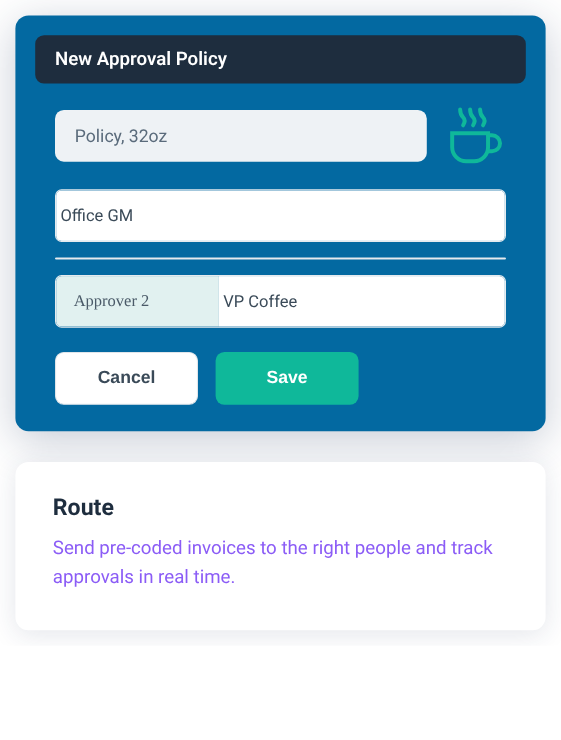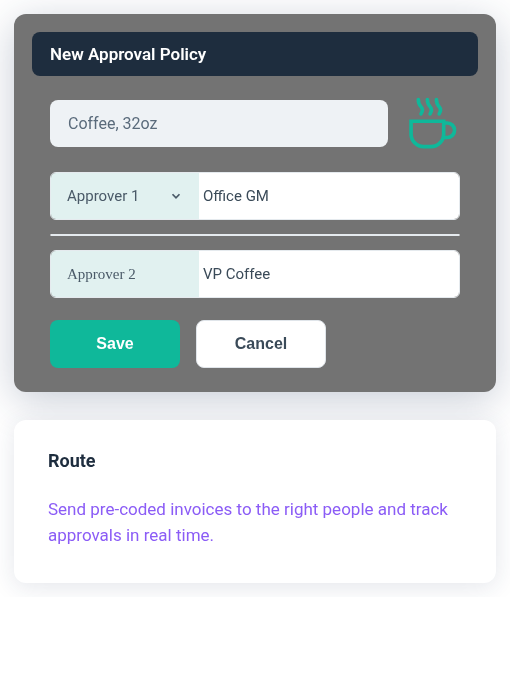--- a/index.html
+++ b/index.html
@@ -3,21 +3,21 @@
   <meta charset="utf-8">
   <style>
     * { box-sizing: border-box; margin: 0; padding: 0; }
     body {
       font-family: -apple-system, BlinkMacSystemFont, 'Segoe UI', Roboto, sans-serif;
       background: #fff;
       padding: 14px;
       width: 510px;
     }
     .card {
-      background: #737373;
+      background: #0369a1;
       border-radius: 12px;
       box-shadow: 0 8px 40px rgba(30, 50, 90, 0.25);
       padding: 18px;
       margin-bottom: 28px;
     }
     .card-header {
       background: #1e2d3e;
       color: #fff;
       font-weight: 600;
       font-size: 17px;
@@ -105,71 +105,65 @@
       border: 1px solid #e0e5ea;
     }
     .route-card {
       background: #fff;
       border-radius: 12px;
       box-shadow: 0 4px 24px rgba(30, 50, 90, 0.12);
       padding: 30px 34px 34px 34px;
     }
     .route-title {
       color: #1e2d3e;
-      font-size: 18px;
+      font-size: 21px;
       font-weight: 700;
-      margin-bottom: 25px;
+      margin-bottom: 12px;
     }
     .route-desc {
       color: #8b5cf6;
       font-size: 17px;
       line-height: 1.55;
     }
   </style>
 </head>
 <body>
 
 <div class="card">
   <div class="card-header">New Approval Policy</div>
 
   <div class="form-body">
     <div class="item-row">
-      <div class="item-pill">Coffee, 32oz</div>
+      <div class="item-pill">Policy, 32oz</div>
       <svg class="coffee-icon" width="58" height="58" viewBox="0 0 64 64" fill="none" stroke="#0fb89a" stroke-width="4" stroke-linecap="round">
         <path d="M18 6 q0 5 3 8 q3 3 0 8"></path>
         <path d="M28 6 q0 5 3 8 q3 3 0 8"></path>
         <path d="M38 6 q0 5 3 8 q3 3 0 8"></path>
         <path d="M10 30 h36 v14 a14 14 0 0 1 -14 14 h-8 a14 14 0 0 1 -14 -14 z"></path>
         <path d="M46 32 h4 a8 8 0 0 1 0 16 h-4"></path>
       </svg>
     </div>
 
     <div class="field-row">
-      <div class="field-label">
-        <span>Approver 1</span>
-        <svg class="chevron" width="14" height="14" viewBox="0 0 24 24" fill="none" stroke="currentColor" stroke-width="3">
-            <polyline points="6 9 12 15 18 9"></polyline>
-          </svg>
-      </div>
       <div class="field-value">Office GM</div>
     </div>
 
     <div class="field-row">
     </div>
 
     <div class="field-row">
       <div class="field-label no-chevron">
         <span>Approver 2</span>
       </div>
       <div class="field-value">VP Coffee</div>
     </div>
 
     <div class="button-row">
+      <button class="btn btn-secondary">Cancel</button>
       <button class="btn btn-primary">Save</button>
-      <button class="btn btn-secondary">Cancel</button>
     </div>
   </div>
 </div>
 
 <div class="route-card">
   <div class="route-title">Route</div>
   <div class="route-desc">Send pre-coded invoices to the right people and track approvals in real time.</div>
 </div>
 
 </body></html>

